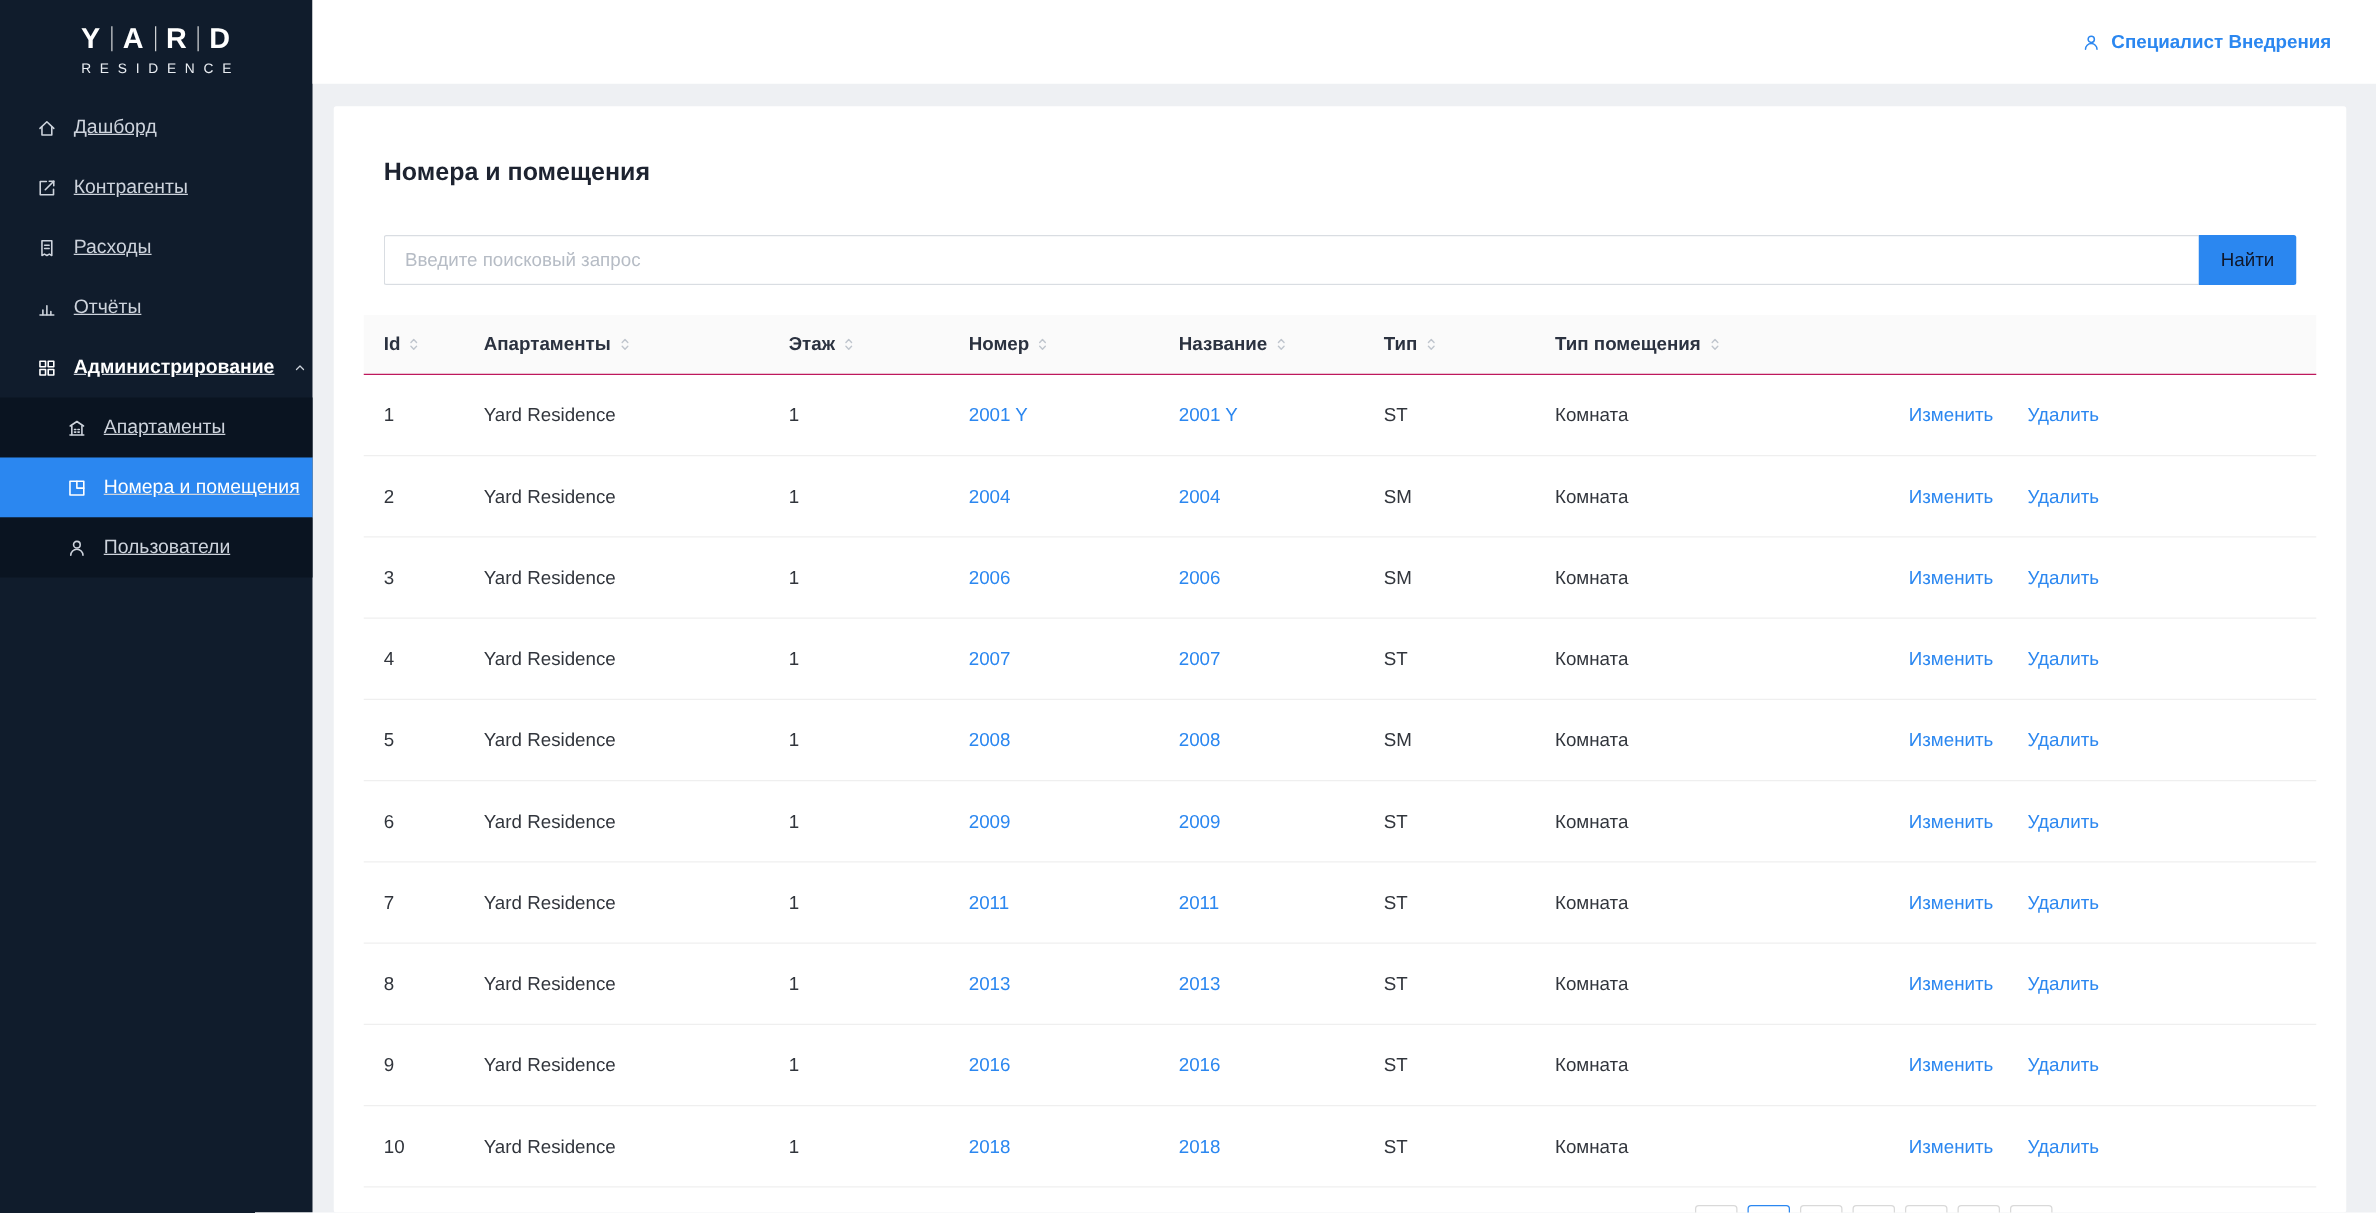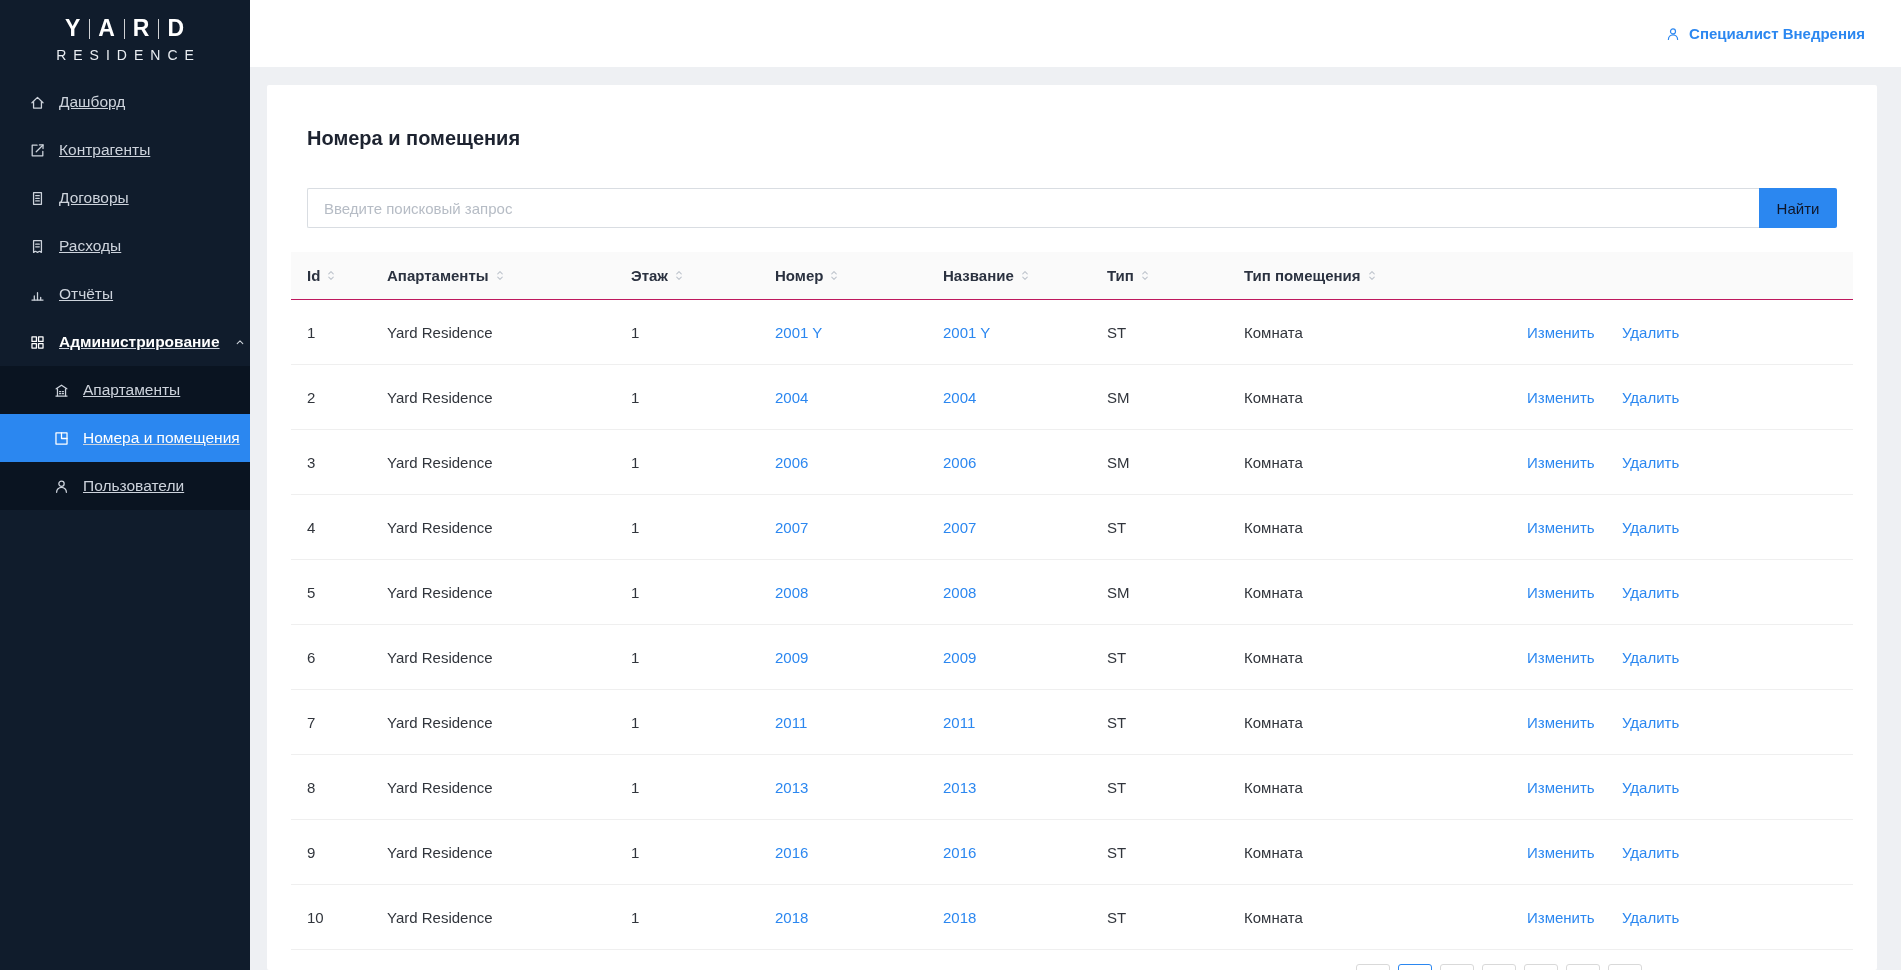--- a/index.html
+++ b/index.html
@@ -12,21 +12,21 @@
   body{
     width:1901px;height:970px;overflow:hidden;
     font-family:"Liberation Sans","DejaVu Sans",sans-serif;
     background:#eef0f3;display:flex;
   }
   
   .sidebar{width:250px;flex-shrink:0;background:var(--sidebar-bg);color:#cdd3dc;display:flex;flex-direction:column;}
   .logo{height:78px;display:flex;flex-direction:column;align-items:center;justify-content:center;color:#fff;}
   .logo-letters{display:flex;align-items:center;font-size:23px;font-weight:600;letter-spacing:1px;}
   .logo-letters .sep{width:1px;height:20px;background:rgba(255,255,255,.8);margin:0 8px;}
-  .logo-sub{font-size:14px;letter-spacing:7px;margin-top:5px;color:#e9edf2;padding-left:7px;}
+  .logo-sub{font-size:11px;letter-spacing:7px;margin-top:5px;color:#e9edf2;padding-left:7px;}
   .nav{display:flex;flex-direction:column;text-decoration:underline;}
   .nav-item{height:48px;display:flex;align-items:center;gap:13px;padding:0 18px 0 29px;font-size:15.5px;cursor:pointer;color:#cdd3dc;white-space:nowrap;}
   .nav-item.section{color:#fff;font-weight:700;}
   .nav-item .chev{margin-left:auto;display:flex;color:#cdd3dc;}
   .nav-sub .nav-item{background:var(--sidebar-sub-bg);padding-left:53px;}
   .nav-sub .nav-item.active{background:var(--accent);color:#fff;}
   .icon{display:inline-flex;align-items:center;justify-content:center;}
   .icon svg{display:block;}
   
   .main{flex:1;display:flex;flex-direction:column;min-width:0;}
@@ -82,29 +82,20 @@
       </div>
       <div class="nav-item">
         <span class="icon">
           <svg width="17" height="17" viewBox="0 0 16 16" fill="none" stroke="currentColor" stroke-width="1.2" stroke-linecap="round" stroke-linejoin="round">
             <path d="M13 8.8V13H3V3h4.6"></path>
             <path d="M6.8 9.2 13.2 2.8"></path>
             <path d="M9.8 2.8h3.4v3.4"></path>
           </svg>
         </span>
         <span class="nav-label">Контрагенты</span>
-      </div>
-      <div class="nav-item">
-        <span class="icon">
-          <svg width="17" height="17" viewBox="0 0 16 16" fill="none" stroke="currentColor" stroke-width="1.2" stroke-linecap="round" stroke-linejoin="round">
-            <path d="M4.3 2.5h7.4v11H4.3z"></path>
-            <path d="M6.3 5.3h3.4M6.3 7.8h3.4M6.3 10.3h3.4"></path>
-          </svg>
-        </span>
-        <span class="nav-label">Договоры</span>
       </div>
       <div class="nav-item">
         <span class="icon">
           <svg width="17" height="17" viewBox="0 0 16 16" fill="none" stroke="currentColor" stroke-width="1.2" stroke-linecap="round" stroke-linejoin="round">
             <path d="M4.3 2.5h7.4v11l-1.85-1-1.85 1-1.85-1-1.85 1z"></path>
             <path d="M6.3 5.8h3.4M6.3 8.3h3.4"></path>
           </svg>
         </span>
         <span class="nav-label">Расходы</span>
       </div>

